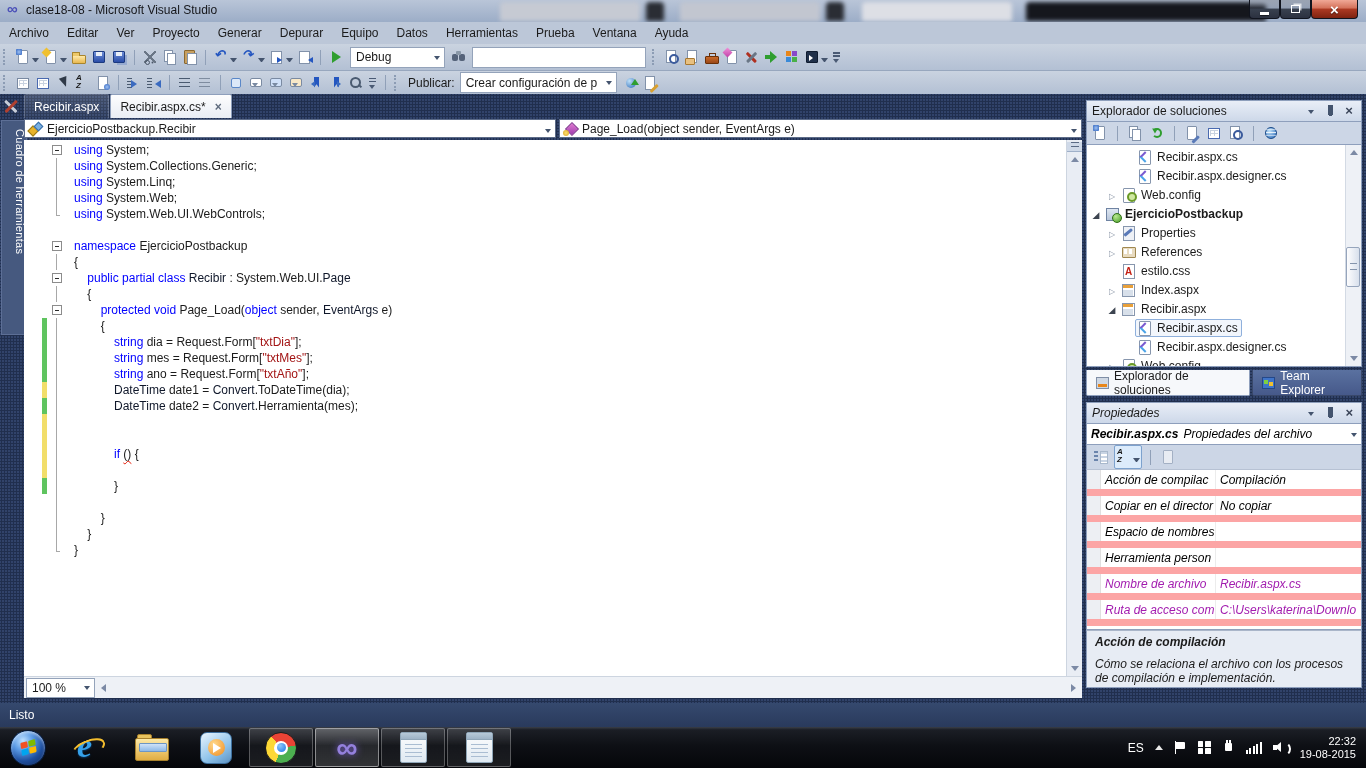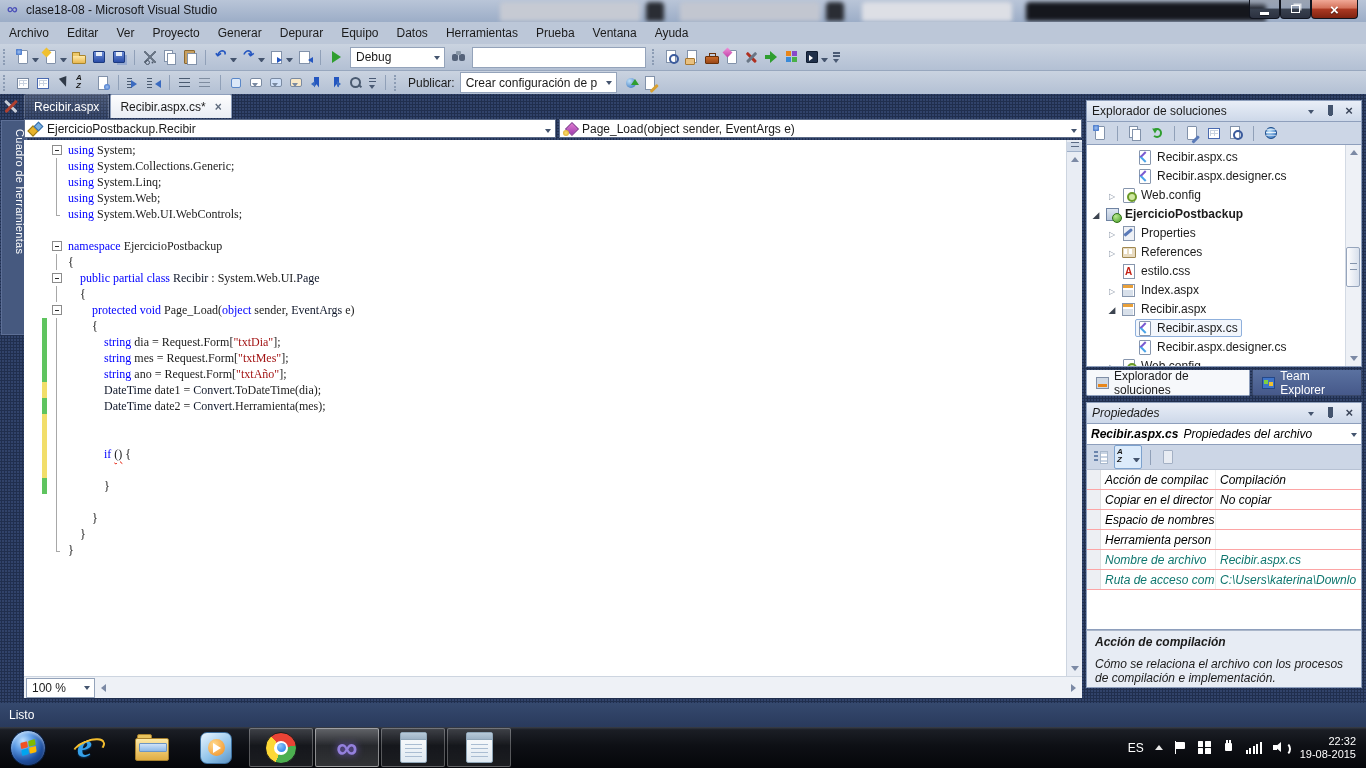--- a/index.html
+++ b/index.html
@@ -164,21 +164,21 @@
   .cline{display:flex;height:16px;}
   .mbar{width:5px;margin-left:18px;flex:none;}
   .mbar.g{background:#5fc45f;}
   .mbar.y{background:#f2de6a;}
   .fold{width:13px;margin-left:3px;position:relative;flex:none;}
   .fold.line::before{content:"";position:absolute;left:6px;top:0;height:16px;border-left:1px solid #a8a8a8;}
   .fold.end::before{content:"";position:absolute;left:6px;top:0;height:9px;border-left:1px solid #a8a8a8;}
   .fold.end::after{content:"";position:absolute;left:6px;top:9px;width:4px;border-top:1px solid #a8a8a8;}
   .fold.box::before{content:"";position:absolute;left:2px;top:3px;width:8px;height:8px;border:1px solid #8c8c8c;background:#fff;}
   .fold.box::after{content:"";position:absolute;left:4.5px;top:7.5px;width:4px;border-top:1px solid #2b2b2b;}
-  .code{margin-left:5px;font-family:Liberation Serif, serif;font-size:12px;line-height:16px;white-space:pre;color:#1b1b1b;}
+  .code{margin-left:11px;font-family:Liberation Sans, sans-serif;font-size:12px;line-height:16px;white-space:pre;color:#1b1b1b;}
   .kw{color:#0000ff;}
   .type{color:#0f172a;}
   .str{color:#a31515;}
   .pl{color:#1b1b1b;}
   .sq{color:#1b1b1b;text-decoration:underline wavy #e51400 1px;text-underline-offset:2px;}
   .vsb{position:absolute;right:0;top:0;width:16px;height:536px;background:#e9edf4;border-left:1px solid #cdd5e0;box-sizing:border-box;}
   .vsb-split{height:9px;background:#cfd9e8;border-bottom:1px solid #9fb0c9;}
   .vsb-split::after{content:"";display:block;width:8px;height:3px;margin:2px auto 0;border-top:1px solid #5a6a85;border-bottom:1px solid #5a6a85;}
   .sbtn{height:15px;display:flex;align-items:center;justify-content:center;}
   .arr-up::before{content:"";border:4px solid transparent;border-bottom:5px solid #7c8aa5;margin-top:-4px;}
@@ -243,25 +243,25 @@
   .ic-team::before{content:"";position:absolute;inset:1px;background:#3f74c8;border:1px solid #24488a;}
   .ic-team::after{content:"";position:absolute;left:3px;top:4px;width:4px;height:4px;background:#7fd040;box-shadow:5px 2px 0 #f0c030;}
   
   .obj-combo{height:21px;background:#fff;border:1px solid #8e9fbc;border-top:none;display:flex;align-items:center;padding:0 4px;font-size:12px;box-sizing:border-box;flex:none;}
   .obj-name{font-weight:bold;margin-right:5px;white-space:nowrap;}
   .obj-desc{white-space:nowrap;}
   .obj-combo .carr{margin-left:auto;}
   .obj-combo .carr::before{content:"";display:block;border:3.5px solid transparent;border-top:4.5px solid #44546e;margin-top:4px;}
   .props-toolbar{height:24px;background:#ccd6e6;border-left:1px solid #8e9fbc;border-right:1px solid #8e9fbc;display:flex;align-items:center;gap:2px;padding:0 4px;box-sizing:border-box;flex:none;}
   .props-grid{flex:1;background:#fff;border:1px solid #8e9fbc;border-top:1px solid #b7c2d4;overflow:hidden;position:relative;}
-  .prow{height:19px;display:flex;border-bottom:1px solid #fca5a5;font-size:12px;align-items:center;}
+  .prow{height:19px;display:flex;border-bottom:7px solid #fca5a5;font-size:12px;align-items:center;}
   .pstrip{width:13px;align-self:stretch;background:#edeff3;border-right:1px solid #e0e0e0;flex:none;}
   .plabel{width:106px;padding:0 4px;border-right:1px solid #ececec;white-space:nowrap;overflow:hidden;flex:none;align-self:stretch;display:flex;align-items:center;}
   .pvalue{flex:1;padding:0 4px;white-space:nowrap;overflow:hidden;}
-  .prow.gray .plabel,.prow.gray .pvalue{color:#0f766e;}
+  .prow.gray .plabel,.prow.gray .pvalue{color:#a21caf;}
   .props-desc{height:58px;background:#e7ecf4;border:1px solid #8e9fbc;border-top:1px solid #aab6c9;padding:4px 8px;box-sizing:border-box;font-size:12px;color:#1b1b1b;flex:none;}
   .pd-title{font-weight:bold;margin-bottom:8px;}
   .pd-text{line-height:14px;}
   
   .statusbar{position:absolute;left:0;top:703px;width:1366px;height:24px;background:linear-gradient(#35496e,#293a5c);display:flex;align-items:center;}
   .status-text{color:#fff;font-size:12px;padding-left:9px;}
   
   .taskbar{position:absolute;left:0;top:727px;width:1366px;height:41px;
     background:linear-gradient(#3a3f48 0,#1b1e25 7%,#0e1015 45%,#05060a 100%);display:flex;align-items:center;}
   .tb-app{width:62px;height:37px;display:flex;align-items:center;justify-content:center;flex:none;border-radius:2px;margin:0 1px;}

